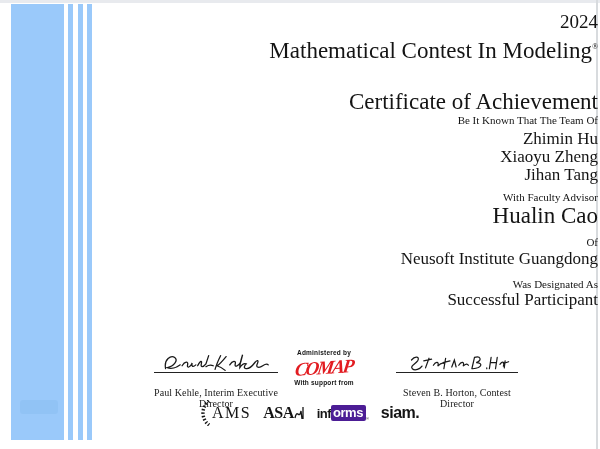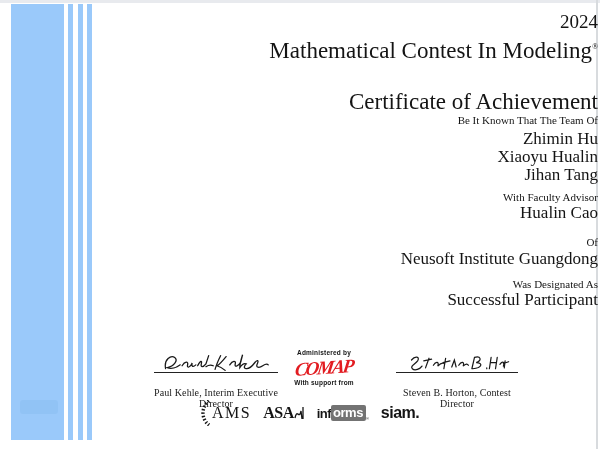--- a/index.html
+++ b/index.html
@@ -28,21 +28,21 @@
   .t-year{top:11px;font-size:19px;}
   .t-title{top:38px;font-size:23px;}
   .t-title sup{font-size:8px;vertical-align:super;}
   .t-subtitle{top:89px;font-size:23px;font-family:Liberation Serif, serif;}
   .t-small{font-size:11px;}
   .t-intro{top:114px;}
   .t-m0{top:129px;font-size:17px;}
   .t-m1{top:147px;font-size:17px;}
   .t-m2{top:165px;font-size:17px;}
   .t-advintro{top:191px;}
-  .t-adv{top:203px;font-size:17px;}
+  .t-adv{top:203px;font-size:23px;}
   .t-of{top:236px;}
   .t-inst{top:249px;font-size:17px;}
   .t-desigintro{top:278px;}
   .t-desig{top:290px;font-size:17px;}
 
   
   .sigblock{position:absolute;text-align:center;}
   .sig-left{left:154px;top:352px;width:124px;}
   .sig-right{left:396px;top:353px;width:122px;}
   .sig-line{border-top:1.5px solid #222;margin:0;}
@@ -59,21 +59,21 @@
   .admin-bottom{font-size:6.5px;font-weight:bold;letter-spacing:.2px;}
 
   
   .logos{position:absolute;left:198px;top:399px;height:28px;display:flex;align-items:center;gap:12px;
          font-family:"Liberation Sans","DejaVu Sans",sans-serif;}
   .logo{display:flex;align-items:center;}
   .ams-text{font-family:"Liberation Serif",serif;font-size:16px;letter-spacing:1.5px;margin-left:2px;}
   .asa-text{font-family:"Liberation Serif",serif;font-weight:bold;font-size:16px;letter-spacing:-.5px;}
   .informs{display:flex;align-items:center;}
   .informs-prefix{font-weight:bold;font-size:13px;letter-spacing:-.5px;}
-  .informs-box{background:#737373;color:#fff;font-weight:bold;font-size:13px;letter-spacing:-.5px;
+  .informs-box{background:#4c1d95;color:#fff;font-weight:bold;font-size:13px;letter-spacing:-.5px;
                padding:0 3px 1px 2px;border-radius:2px;line-height:15px;}
   .informs-reg{font-size:4px;align-self:flex-end;}
   .maa{display:flex;align-items:center;gap:2px;}
   .maa-col{display:flex;flex-direction:column;align-items:center;line-height:1;}
   .maa-text{font-weight:bold;font-size:16px;letter-spacing:-.5px;}
   .maa-sub{font-size:3px;letter-spacing:.2px;margin-top:1px;white-space:nowrap;}
   .siam-text{font-weight:bold;font-size:16px;letter-spacing:-.5px;}
 </style>
 </head>
 <body>
@@ -86,21 +86,21 @@
 <div class="stripe stripe-t2"></div>
 <div class="stripe stripe-t3"></div>
 <div class="stripe-patch"></div>
 
 <div class="cline t-year">2024</div>
 <div class="cline t-title"><span>Mathematical Contest In Modeling</span><sup>®</sup></div>
 <div class="cline t-subtitle">Certificate of Achievement</div>
 
 <div class="cline t-small t-intro">Be It Known That The Team Of</div>
 <div class="cline t-m0">Zhimin Hu</div>
-<div class="cline t-m1">Xiaoyu Hualin</div>
+<div class="cline t-m1">Xiaoyu Zheng</div>
 <div class="cline t-m2">Jihan Tang</div>
 
 <div class="cline t-small t-advintro">With Faculty Advisor</div>
 <div class="cline t-adv">Hualin Cao</div>
 
 <div class="cline t-small t-of">Of</div>
 <div class="cline t-inst">Neusoft Institute Guangdong</div>
 
 <div class="cline t-small t-desigintro">Was Designated As</div>
 <div class="cline t-desig">Successful Participant</div>

